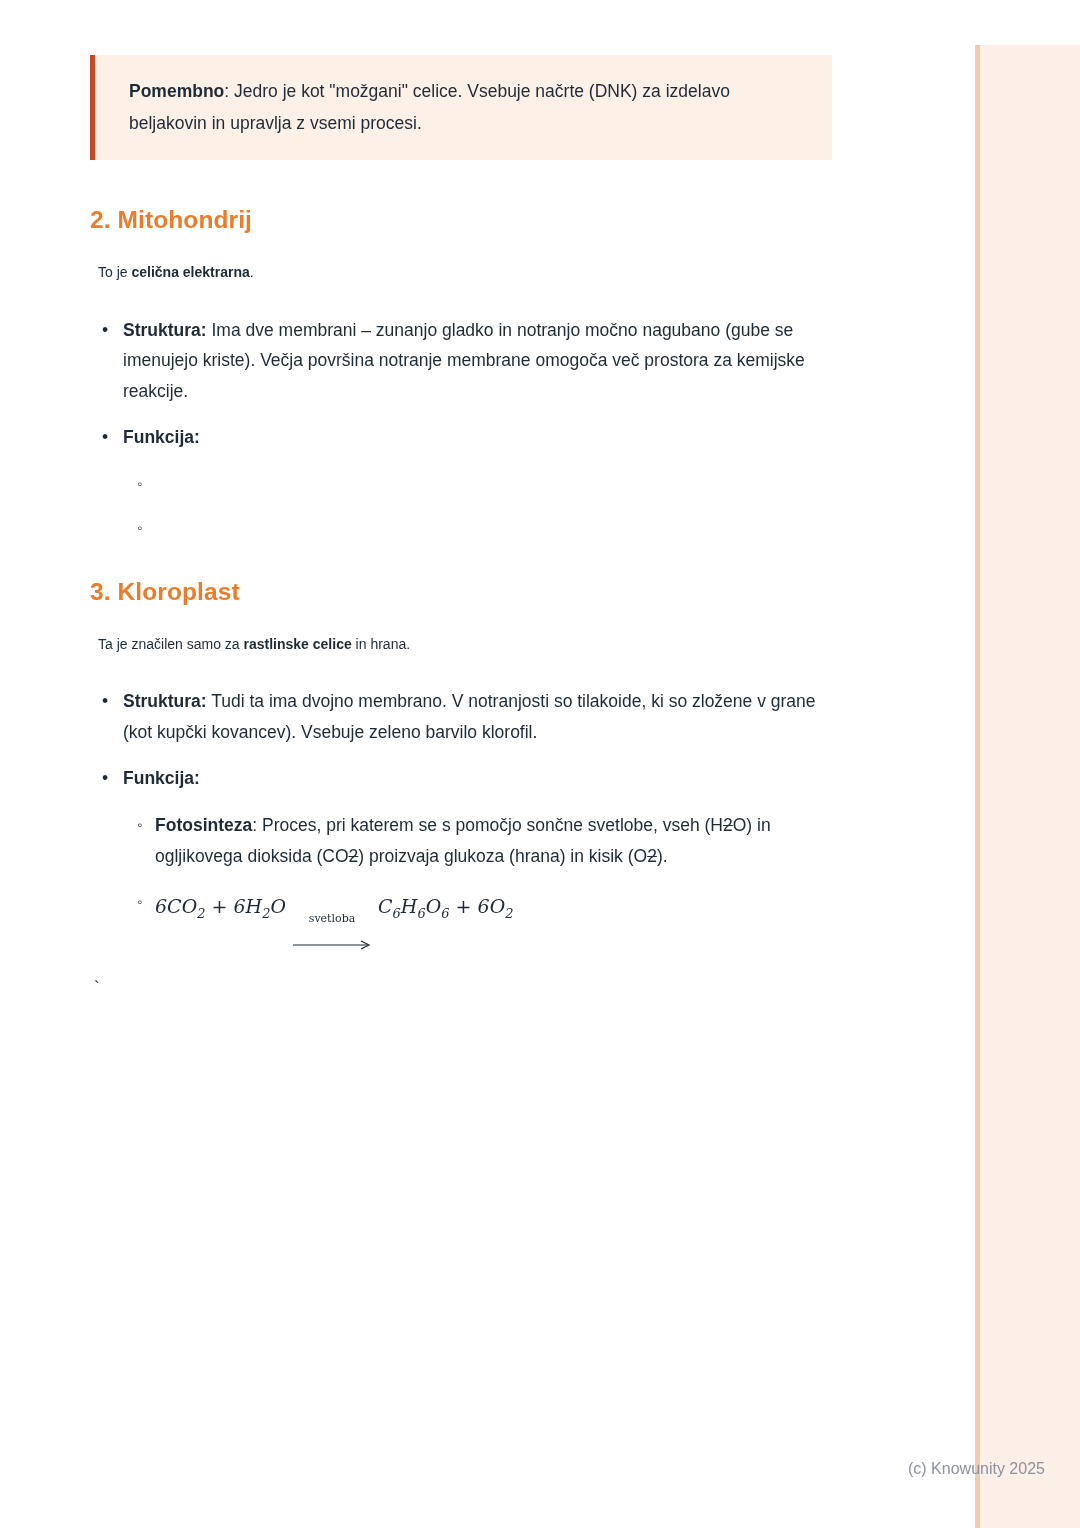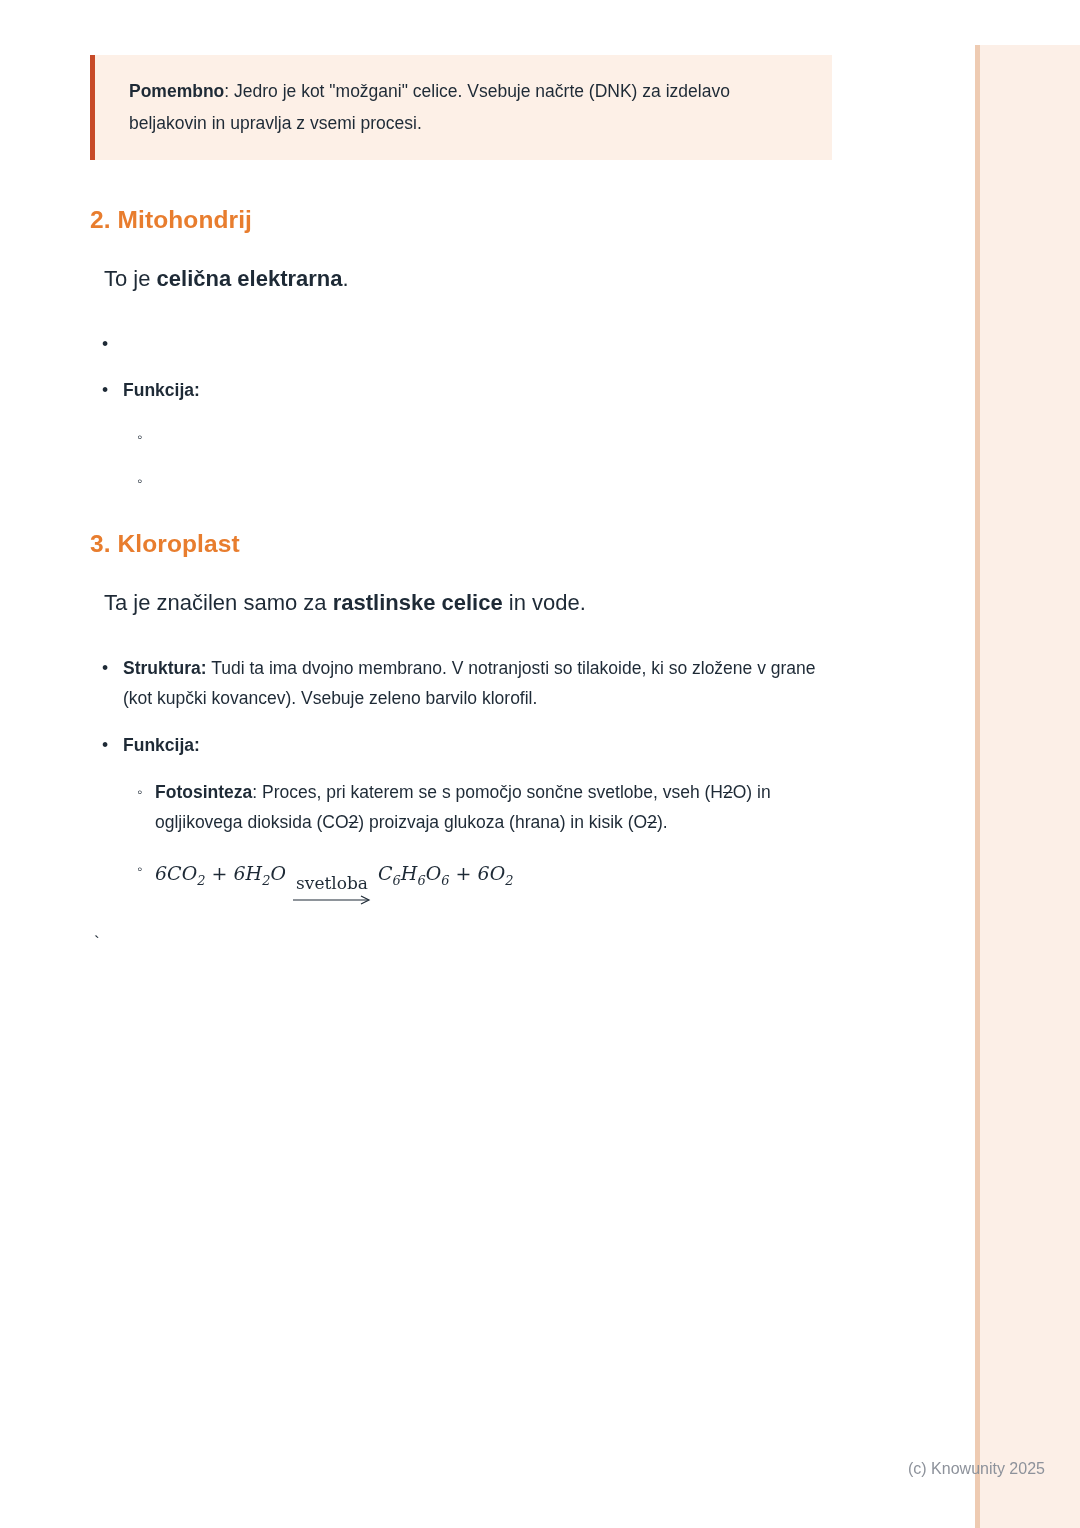--- a/index.html
+++ b/index.html
@@ -41,21 +41,21 @@
   h2.heading {
     color: #e87d2e;
     font-size: 24.5px;
     font-weight: 700;
     margin: 0 0 26px 0;
     letter-spacing: 0.1px;
   }
   .section-2 h2.heading { margin-top: 12px; }
   .section-3 h2.heading { margin-top: 36px; }
 
-  .para { font-size: 22px; line-height: 1.75; margin: 0 0 30px 14px; }
+  .para { font-size: 14px; line-height: 1.75; margin: 0 0 30px 8px; }
 
   .list { margin: 0; }
   .li {
     display: flex;
     align-items: flex-start;
     margin-bottom: 16px;
     font-size: 17.5px;
     line-height: 1.75;
   }
   .li.l1 { padding-left: 12px; }
@@ -76,23 +76,23 @@
   .formula sub { font-size: 13px; }
   .rxn-arrow {
     display: inline-flex;
     flex-direction: column;
     align-items: center;
     margin: 0 7px;
     font-style: normal;
     vertical-align: -9px;
   }
   .rxn-arrow .lbl {
-    font-size: 17px;
+    font-size: 11px;
     line-height: 1;
-    margin-bottom: 3px;
+    margin-bottom: 16px;
     font-family: "DejaVu Serif", serif;
   }
   .rxn-arrow svg { display: block; }
 
   .stray { font-size: 17px; margin: 28px 0 0 4px; }
 
   .copyright {
     position: absolute;
     left: 908px; top: 1460px;
     font-size: 16px;
@@ -112,41 +112,42 @@
   </div>
 
   <div class="section-2">
     <h2 class="heading">2. Mitohondrij</h2>
 
     <p class="para"><span>To je </span><strong>celična elektrarna</strong><span>.</span></p>
 
     <div class="list">
       <div class="li l1">
         <span class="marker">•</span>
+        <p class="li-text"><strong>Struktura:</strong><span> Ima dve membrani – zunanjo gladko in notranjo močno nagubano (gube se imenujejo kriste). Večja površina notranje membrane omogoča več prostora za kemijske reakcije.</span></p>
       </div>
 
       <div class="li l1">
         <span class="marker">•</span>
         <p class="li-text"><strong>Funkcija:</strong></p>
       </div>
 
       <div class="li l2">
         <span class="marker">◦</span>
       </div>
 
       <div class="li l2">
         <span class="marker">◦</span>
       </div>
     </div>
   </div>
 
   <div class="section-3">
     <h2 class="heading">3. Kloroplast</h2>
 
-    <p class="para"><span>Ta je značilen samo za </span><strong>rastlinske celice</strong><span> in vode.</span></p>
+    <p class="para"><span>Ta je značilen samo za </span><strong>rastlinske celice</strong><span> in hrana.</span></p>
 
     <div class="list">
       <div class="li l1">
         <span class="marker">•</span>
         <p class="li-text"><strong>Struktura:</strong><span> Tudi ta ima dvojno membrano. V notranjosti so tilakoide, ki so zložene v grane (kot kupčki kovancev). Vsebuje zeleno barvilo klorofil.</span></p>
       </div>
 
       <div class="li l1">
         <span class="marker">•</span>
         <p class="li-text"><strong>Funkcija:</strong></p>

